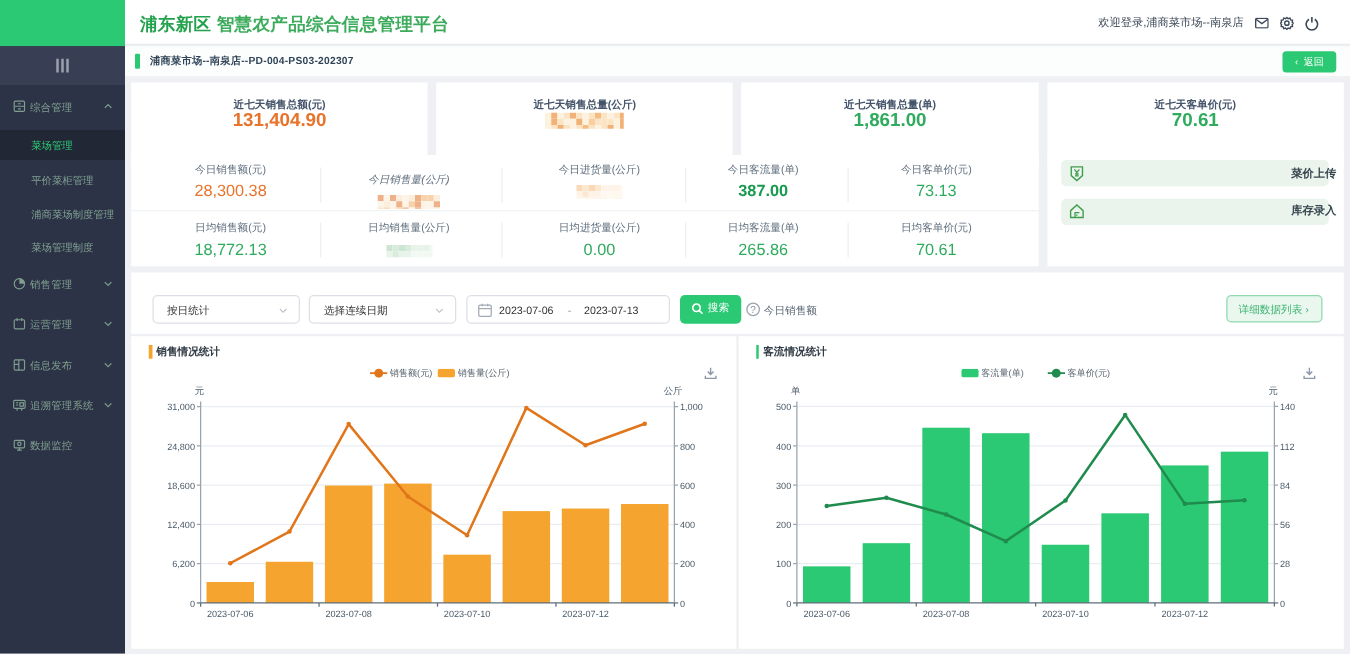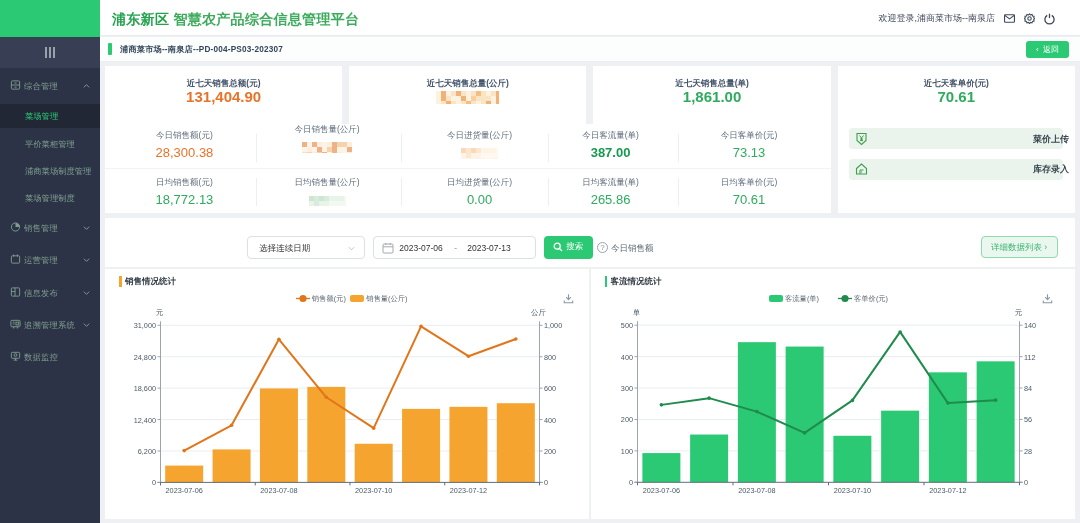--- a/index.html
+++ b/index.html
@@ -232,21 +232,21 @@
     <div class="vdiv" style="left:573.4px;"></div>
   <div class="vdiv" style="left:150.8px; top:54px;"></div>
     <div class="vdiv" style="left:295.5px; top:54px;"></div>
     <div class="vdiv" style="left:442.5px; top:54px;"></div>
     <div class="vdiv" style="left:573.4px; top:54px;"></div>
   <div id="statcols">
       <div class="scol sc0" style="top:6px;">
         <div class="lab">今日销售额(元)</div>
         <div class="val"><span class="orange">28,300.38</span></div>
       </div>
-      <div class="scol sc1" style="top:0;">
+      <div class="scol sc1" style="top:14px;font-style:italic;">
         <div class="lab">今日销售量(公斤)</div>
         <div class="val"><svg class="mosaic" width="50" height="11">
             <rect x="0" y="0" width="5" height="5" fill="#efb288"></rect>
             <rect x="5" y="0" width="5" height="5" fill="#fdf4e8"></rect>
             <rect x="10" y="0" width="5" height="5" fill="#efb288"></rect>
             <rect x="15" y="0" width="5" height="5" fill="#fceedd"></rect>
             <rect x="20" y="0" width="5" height="5" fill="#fdf4e8"></rect>
             <rect x="25" y="0" width="5" height="5" fill="#fceedd"></rect>
             <rect x="30" y="0" width="5" height="5" fill="#efb288"></rect>
             <rect x="35" y="0" width="5" height="5" fill="#f8d2ab"></rect>
@@ -362,20 +362,26 @@
   <div class="act" style="top:35.9px;">
       <svg width="13" height="13" viewBox="0 0 13 13" fill="none" stroke="#3f9e4e" stroke-width="1.1">
         <path d="M1.5 6 L6.5 1.5 L11.5 6 V11.5 H1.5 Z"></path>
         <path d="M5 11.5 V7.5 H8.5 M5.8 9.5 H7" stroke-width="1"></path>
       </svg>
       <span class="tx">库存录入</span>
     </div>
 </div>
 
 <div class="abs" id="filter">
+  <div class="inp" style="left:16.5px; width:118.5px;">
+      <span style="position:absolute;left:11px;top:6.5px;">按日统计</span>
+      <svg style="position:absolute;right:9px;top:9px;" width="7" height="5" viewBox="0 0 8 5" fill="none" stroke="#b6bcc6" stroke-width="1">
+        <path d="M1 1 L4 4 L7 1"></path>
+      </svg>
+    </div>
   <div class="inp" style="left:142.2px; width:117.8px;">
       <span style="position:absolute;left:11px;top:6.5px;">选择连续日期</span>
       <svg style="position:absolute;right:9px;top:9px;" width="7" height="5" viewBox="0 0 8 5" fill="none" stroke="#b6bcc6" stroke-width="1">
         <path d="M1 1 L4 4 L7 1"></path>
       </svg>
     </div>
   <div class="inp" style="left:268.3px; width:162.7px;">
     <svg style="position:absolute;left:8px;top:5px;" width="12" height="12" viewBox="0 0 12 12" fill="none" stroke="#a2aab4" stroke-width="1">
         <rect x="1" y="2" width="10" height="9" rx="1"></rect>
         <line x1="1" y1="4.8" x2="11" y2="4.8"></line>

